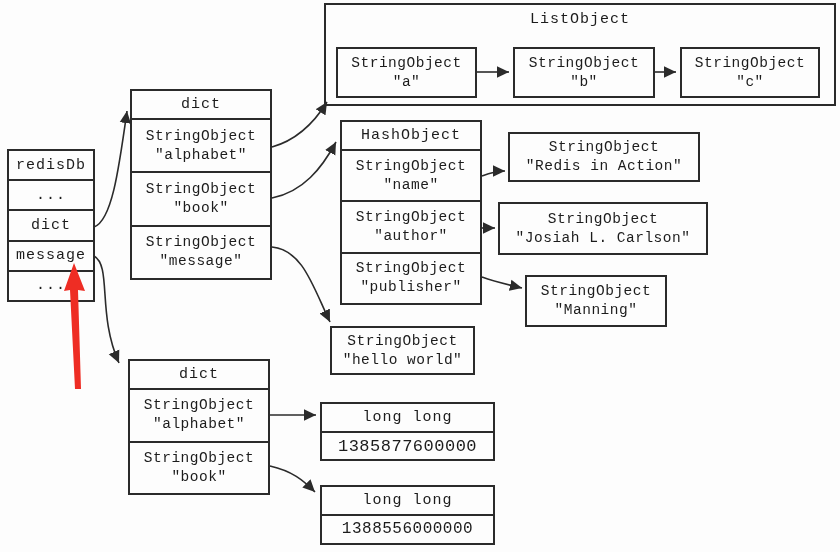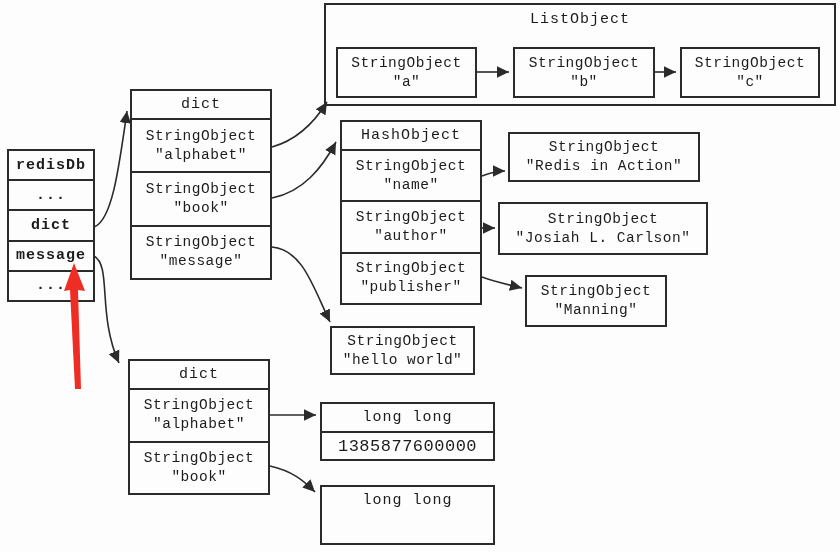--- a/index.html
+++ b/index.html
@@ -19,21 +19,20 @@
     display:flex;
     flex-direction:column;
   }
   .vrow{
     flex:1;
     display:flex;
     align-items:center;
     justify-content:center;
     font-size:15px;
     letter-spacing:1px;
-    font-weight:bold;
   }
   .vrow + .vrow{border-top:2px solid #2b2b2b;}
   .hdr{
     flex:0 0 27px;
     display:flex;
     align-items:center;
     justify-content:center;
     font-size:15px;
     letter-spacing:1px;
   }
@@ -187,20 +186,21 @@
       <span>"book"</span>
     </div>
   </div>
 
   <div class="box" style="left:320px;top:402px;width:175px;height:59px;">
     <div class="hdr">long long</div>
     <div class="cell" style="font-size:17px;">1385877600000</div>
   </div>
   <div class="box" style="left:320px;top:485px;width:175px;height:60px;">
     <div class="hdr">long long</div>
+    <div class="cell" style="font-size:16px;">1388556000000</div>
   </div>
 
   <svg id="connectors" width="840" height="552" viewBox="0 0 840 552">
     <defs>
       <marker id="arrow" viewBox="0 0 10 10" refX="9.5" refY="5" markerWidth="8" markerHeight="8" orient="auto">
         <path d="M0,0.5 L9.5,5 L0,9.5 z" fill="#2b2b2b"></path>
       </marker>
     </defs>
     <path class="conn" d="M 94,227 C 112,221 119,168 127,111" marker-end="url(#arrow)"></path>
     <path class="conn" d="M 94,256 C 112,266 97,314 119,363" marker-end="url(#arrow)"></path>

